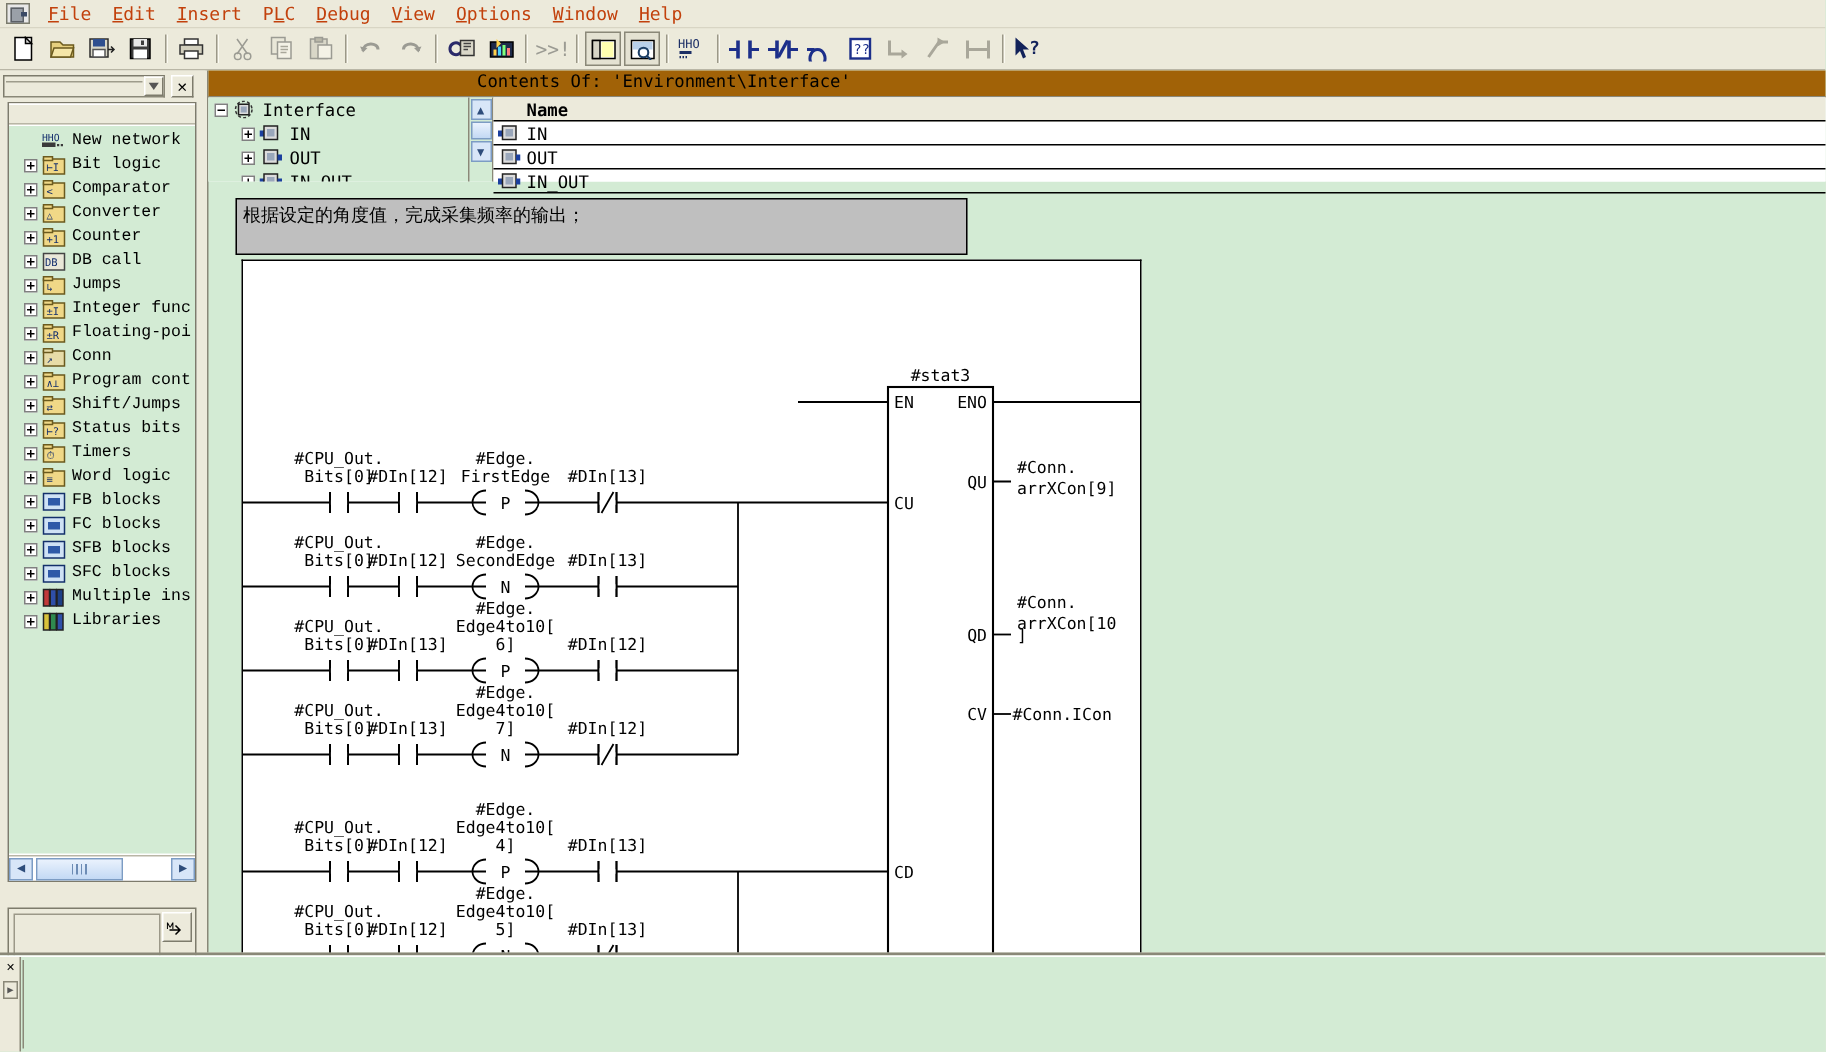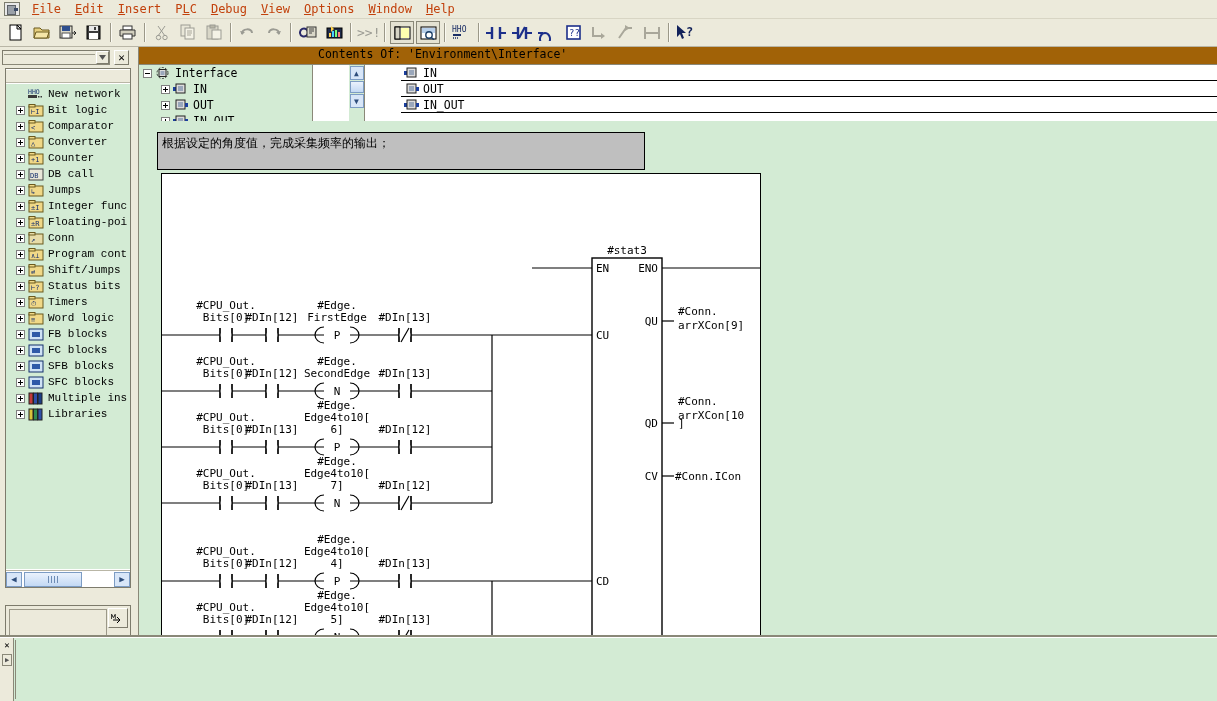--- a/index.html
+++ b/index.html
@@ -159,21 +159,21 @@
     background: #a16207; border-bottom: 1px solid #8a8878;
     display: flex; align-items: flex-start;
   }
   .decl-header .lcell { width: 174px; border-right: 1px solid #8a8878; }
   .decl-header .rcell {
     flex: 1; display: flex; align-items: center; padding-left: 5px;
     font-family: "DejaVu Sans Mono", monospace; font-size: 11.5px; color: #000;
   }
   .decl-panel {
     position: absolute; left: 0; top: 18px; width: 1079px; height: 56px;
-    display: flex; background: #fff; gap: 36px;
+    display: flex; background: #fff;
   }
   .decl-tree {
     width: 174px; background: #d3ebd4; position: relative;
     border-right: 1px solid #8a8878; overflow: hidden;
   }
   .dt-row { height: 16px; display: flex; align-items: center; white-space: nowrap; }
   .dminus {
     width: 9px; height: 9px; border: 1px solid #808080; background: #fff;
     position: relative; flex: none; margin-right: 3px;
   }
@@ -736,20 +736,21 @@
           </div>
         </div>
 
       <div class="decl-vscroll">
         <div class="vbtn">▲</div>
         <div class="vthumb"></div>
         <div class="vbtn">▼</div>
       </div>
 
       <div class="decl-table">
+        <div class="dth">Name</div>
         <div id="decl-rows">
             <div class="dtr">
               <span style="width: 17px; height: 12px; margin-right: 2px; flex: 0 0 auto;"><svg width="15" height="12">
                   <rect x="0" y="4" width="3" height="4" fill="#1b3f9e"></rect>
                   <rect x="3" y="1" width="9" height="9" fill="#dcdcdc" stroke="#222"></rect>
                   <rect x="5" y="3" width="5" height="5" fill="#9aa7bb"></rect>
                 </svg></span>
               <span>IN</span>
             </div>
             <div class="dtr">

